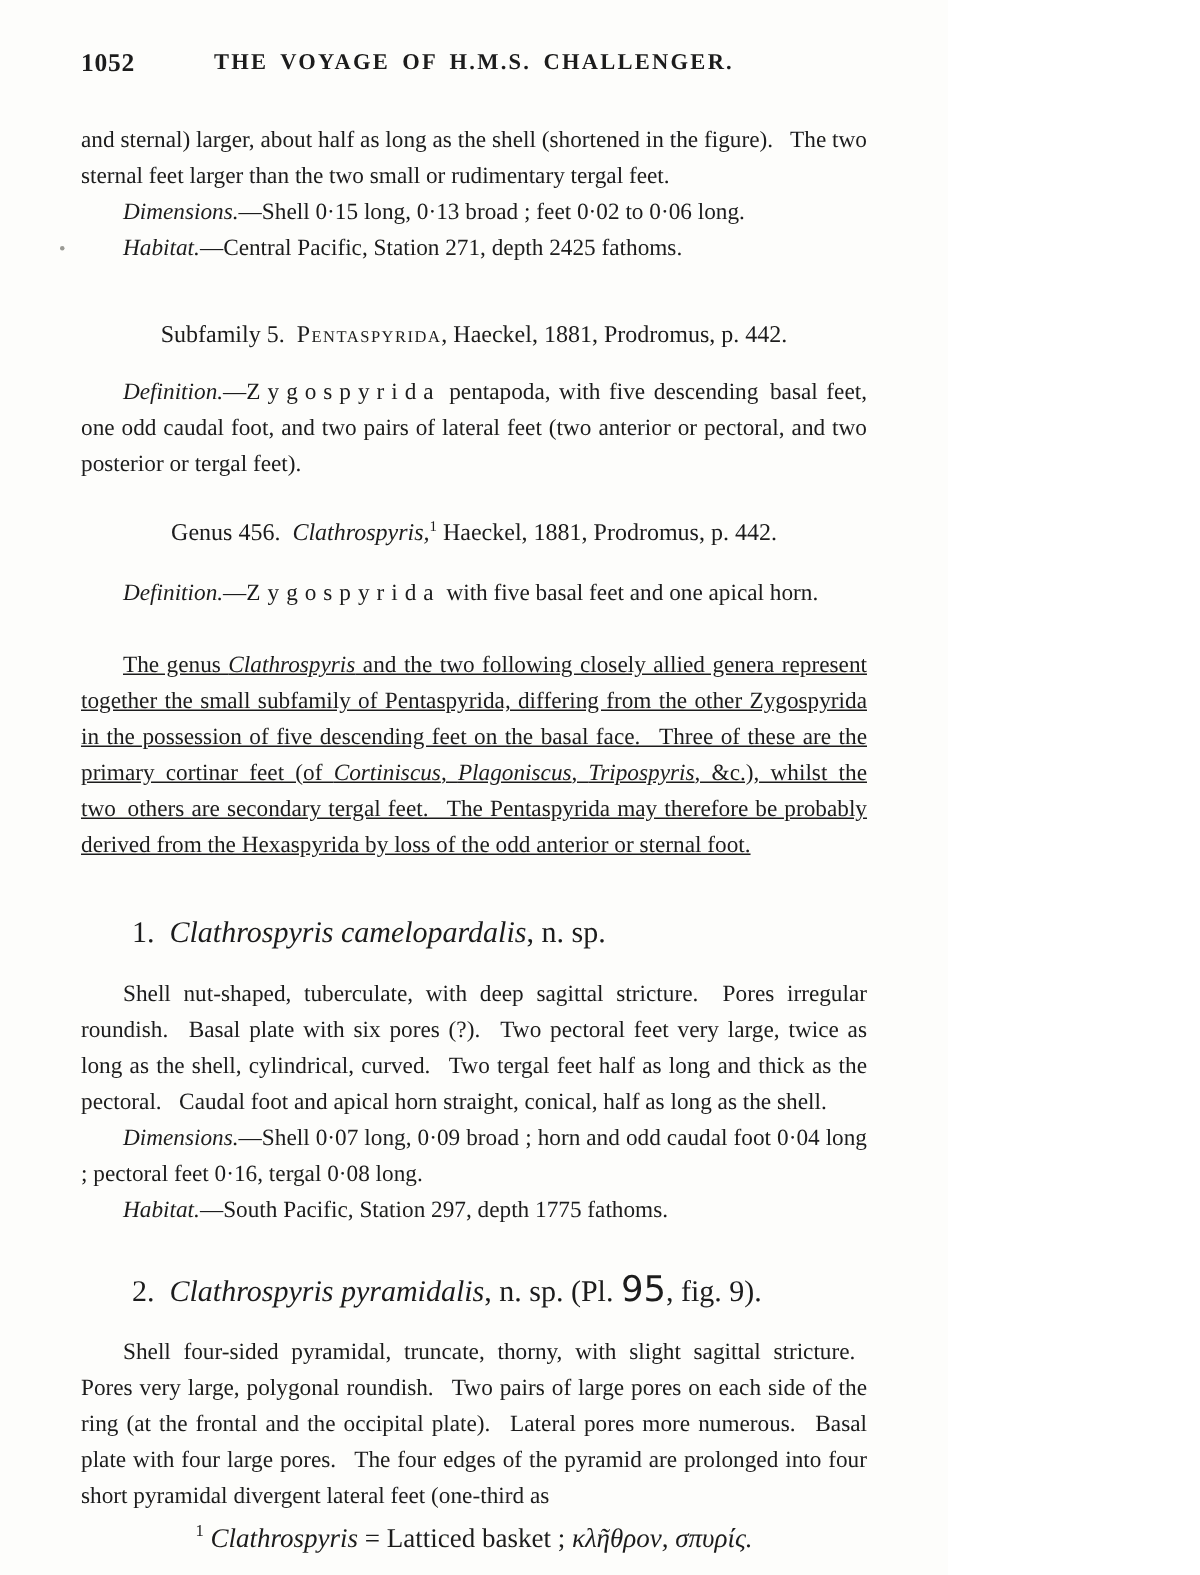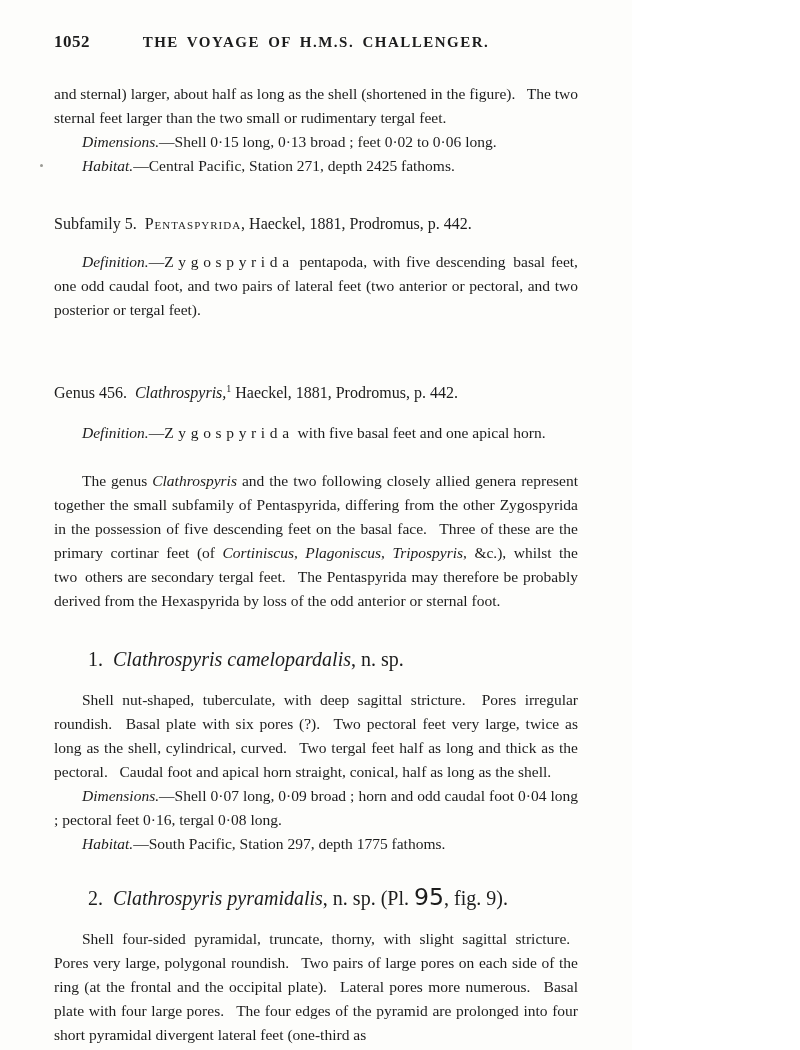--- a/index.html
+++ b/index.html
@@ -19,38 +19,38 @@
   .page-num {
     position:absolute; left:0; top:0;
     font-size:17px; font-weight:700; letter-spacing:0.5px;
   }
   .running-head {
     text-align:center; font-weight:700; font-size:15px;
     letter-spacing:1.5px; word-spacing:3px;
   }
   p.body { text-align:justify; }
   .indent { text-indent:28px; }
-  .center { }
+  .center { text-align:center; }
   .species-heading { margin-left:34px; font-size:20px; }
   .section-heading { font-size:16px; }
 
   
   .s-i  { font-style:italic; }
   .s-sc { font-variant:small-caps; letter-spacing:1px; }
   .s-sp { letter-spacing:0.30em; }
   .s-sup{ vertical-align:super; font-size:0.62em; line-height:0; }
   .s-big{ font-family:"DejaVu Sans",sans-serif; font-size:1.18em; line-height:0; }
 
   
   .m-para1 { margin-top:28px; }
   .m-subfam{ margin-top:34px; }
   .m-def   { margin-top:14px; }
-  .m-genus { margin-top:59px; }
+  .m-genus { margin-top:22px; }
   .m-gdef  { margin-top:16px; }
-  .m-disc  { margin-top:24px; }
+  .m-disc  { margin-top:24px;text-decoration:underline; }
   .m-sp1   { margin-top:34px; }
   .m-desc  { margin-top:17px; }
   .m-sp2   { margin-top:30px; }
 
   .habitat-wrap { position:relative; }
   .speck {
     position:absolute; left:-14px; top:10px;
     width:3px; height:3px; border-radius:50%;
     background:#9a9a94;
   }

